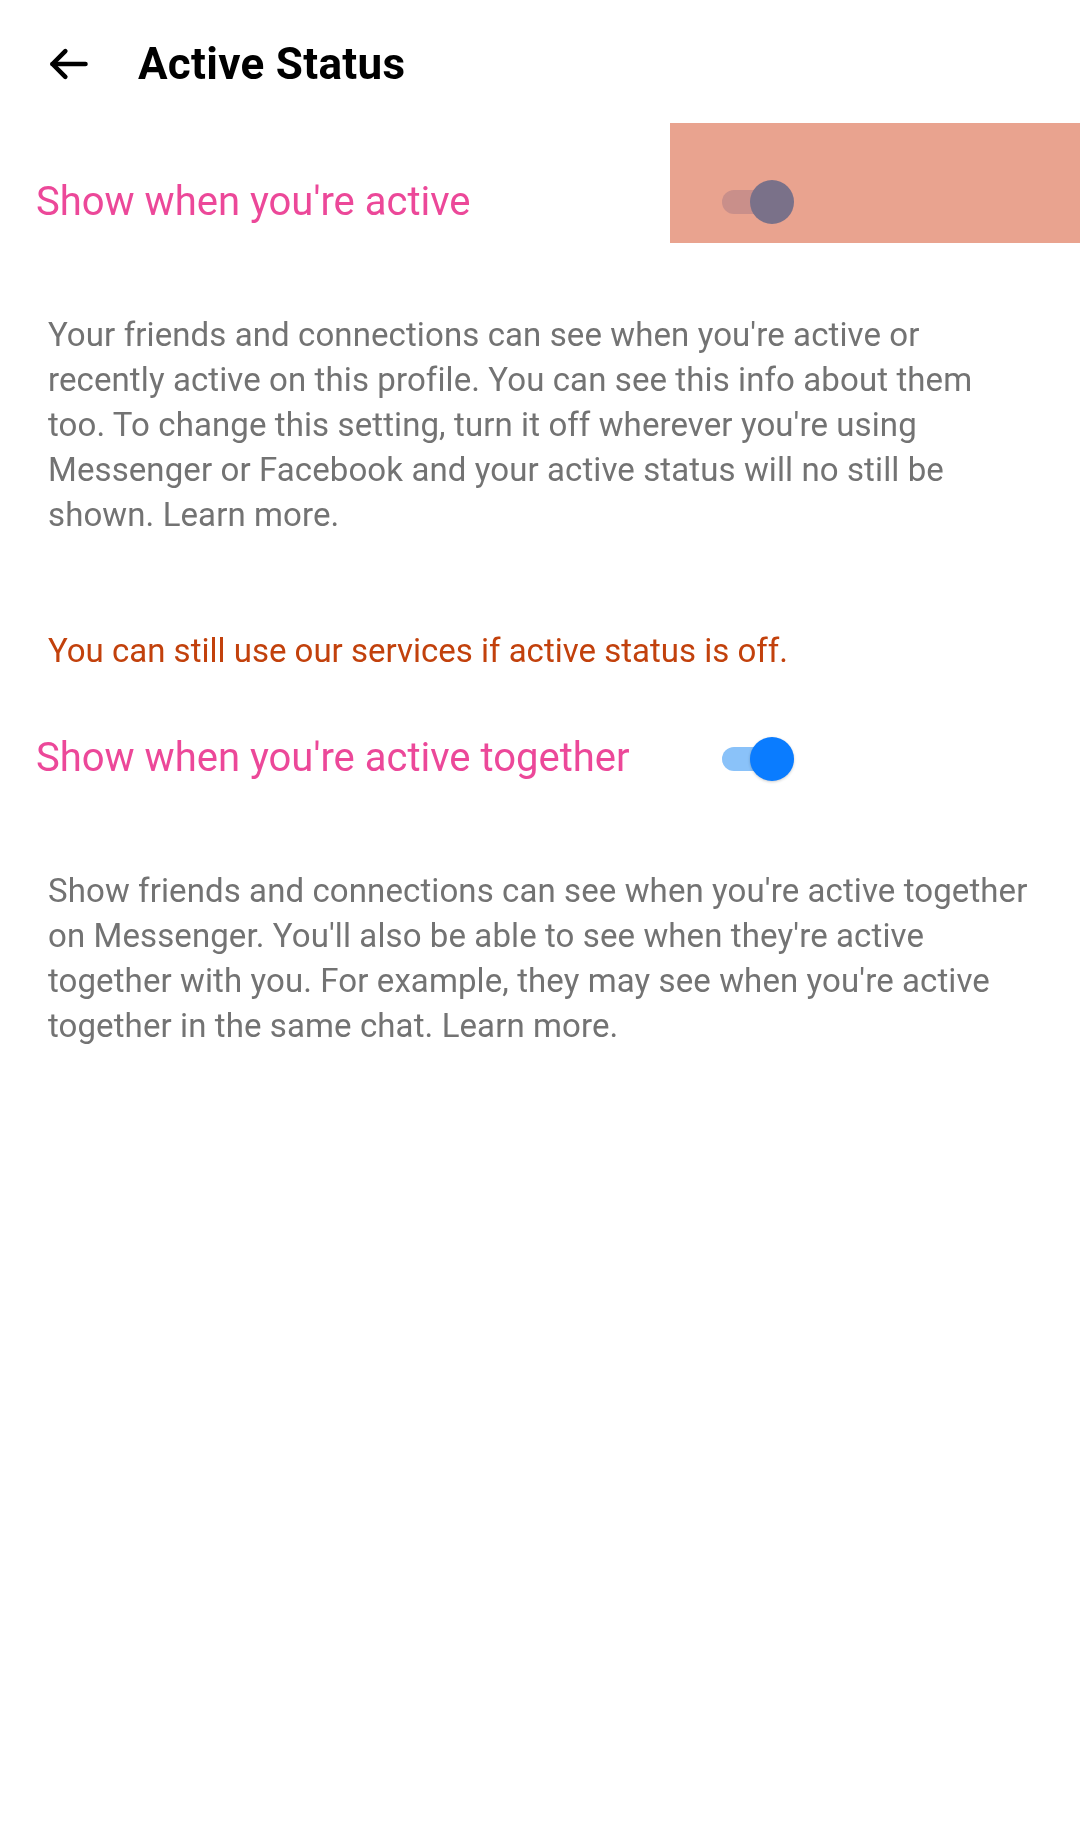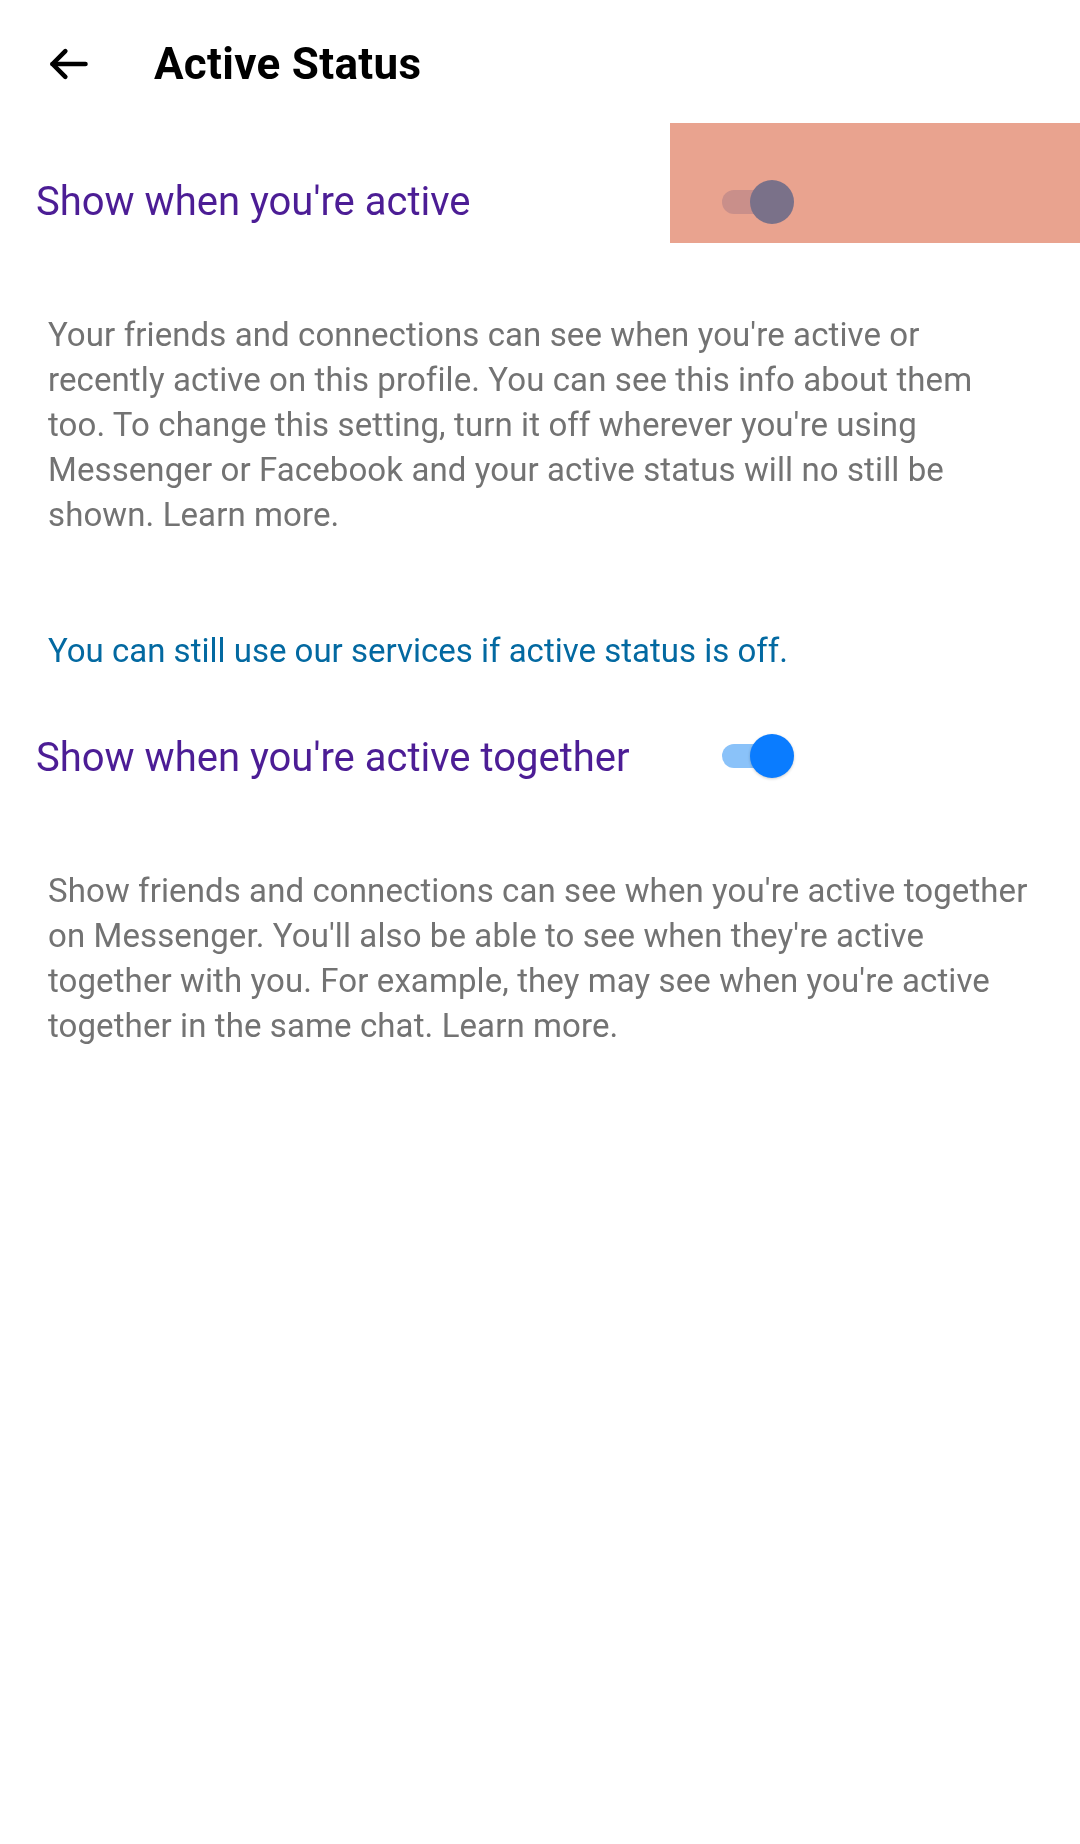--- a/index.html
+++ b/index.html
@@ -23,36 +23,36 @@
       width: 50px;
       height: 50px;
       display: flex;
       align-items: center;
       justify-content: center;
     }
     .page-title {
       font-size: 44px;
       font-weight: 700;
       color: #000;
-      margin-left: 60px;
+      margin-left: 44px;
       letter-spacing: 0.3px;
     }
     .content {
       padding: 0 0 0 0;
     }
     .section-row {
       display: flex;
       align-items: center;
       justify-content: space-between;
       padding: 58px 36px 0 36px;
     }
     .section-title {
       font-size: 40px;
       font-weight: 400;
-      color: #4c1d95;
+      color: #ec4899;
       letter-spacing: 0px;
     }
     .highlight-box {
       position: absolute;
       top: 123px;
       right: 0;
       width: 410px;
       height: 120px;
       background: #e9a38f;
       z-index: 0;
@@ -112,29 +112,29 @@
       color: #737373;
       line-height: 1.36;
       letter-spacing: 0.1px;
     }
     .link {
       color: #737373;
     }
     .note {
       padding: 92px 42px 0 48px;
       font-size: 33px;
-      color: #0369a1;
+      color: #c2410c;
       line-height: 1.36;
     }
     .section2 {
       margin-top: 60px;
     }
     .section-row-2 {
       display: flex;
-      align-items: flex-start;
+      align-items: flex-end;
       justify-content: space-between;
       padding: 0 36px 0 36px;
     }
   </style>
 </head>
 <body>
 
 <div class="header">
   <div class="back-icon">
     <svg width="44" height="44" viewBox="0 0 24 24" fill="none" stroke="#000" stroke-width="2.5" stroke-linecap="round" stroke-linejoin="round">

